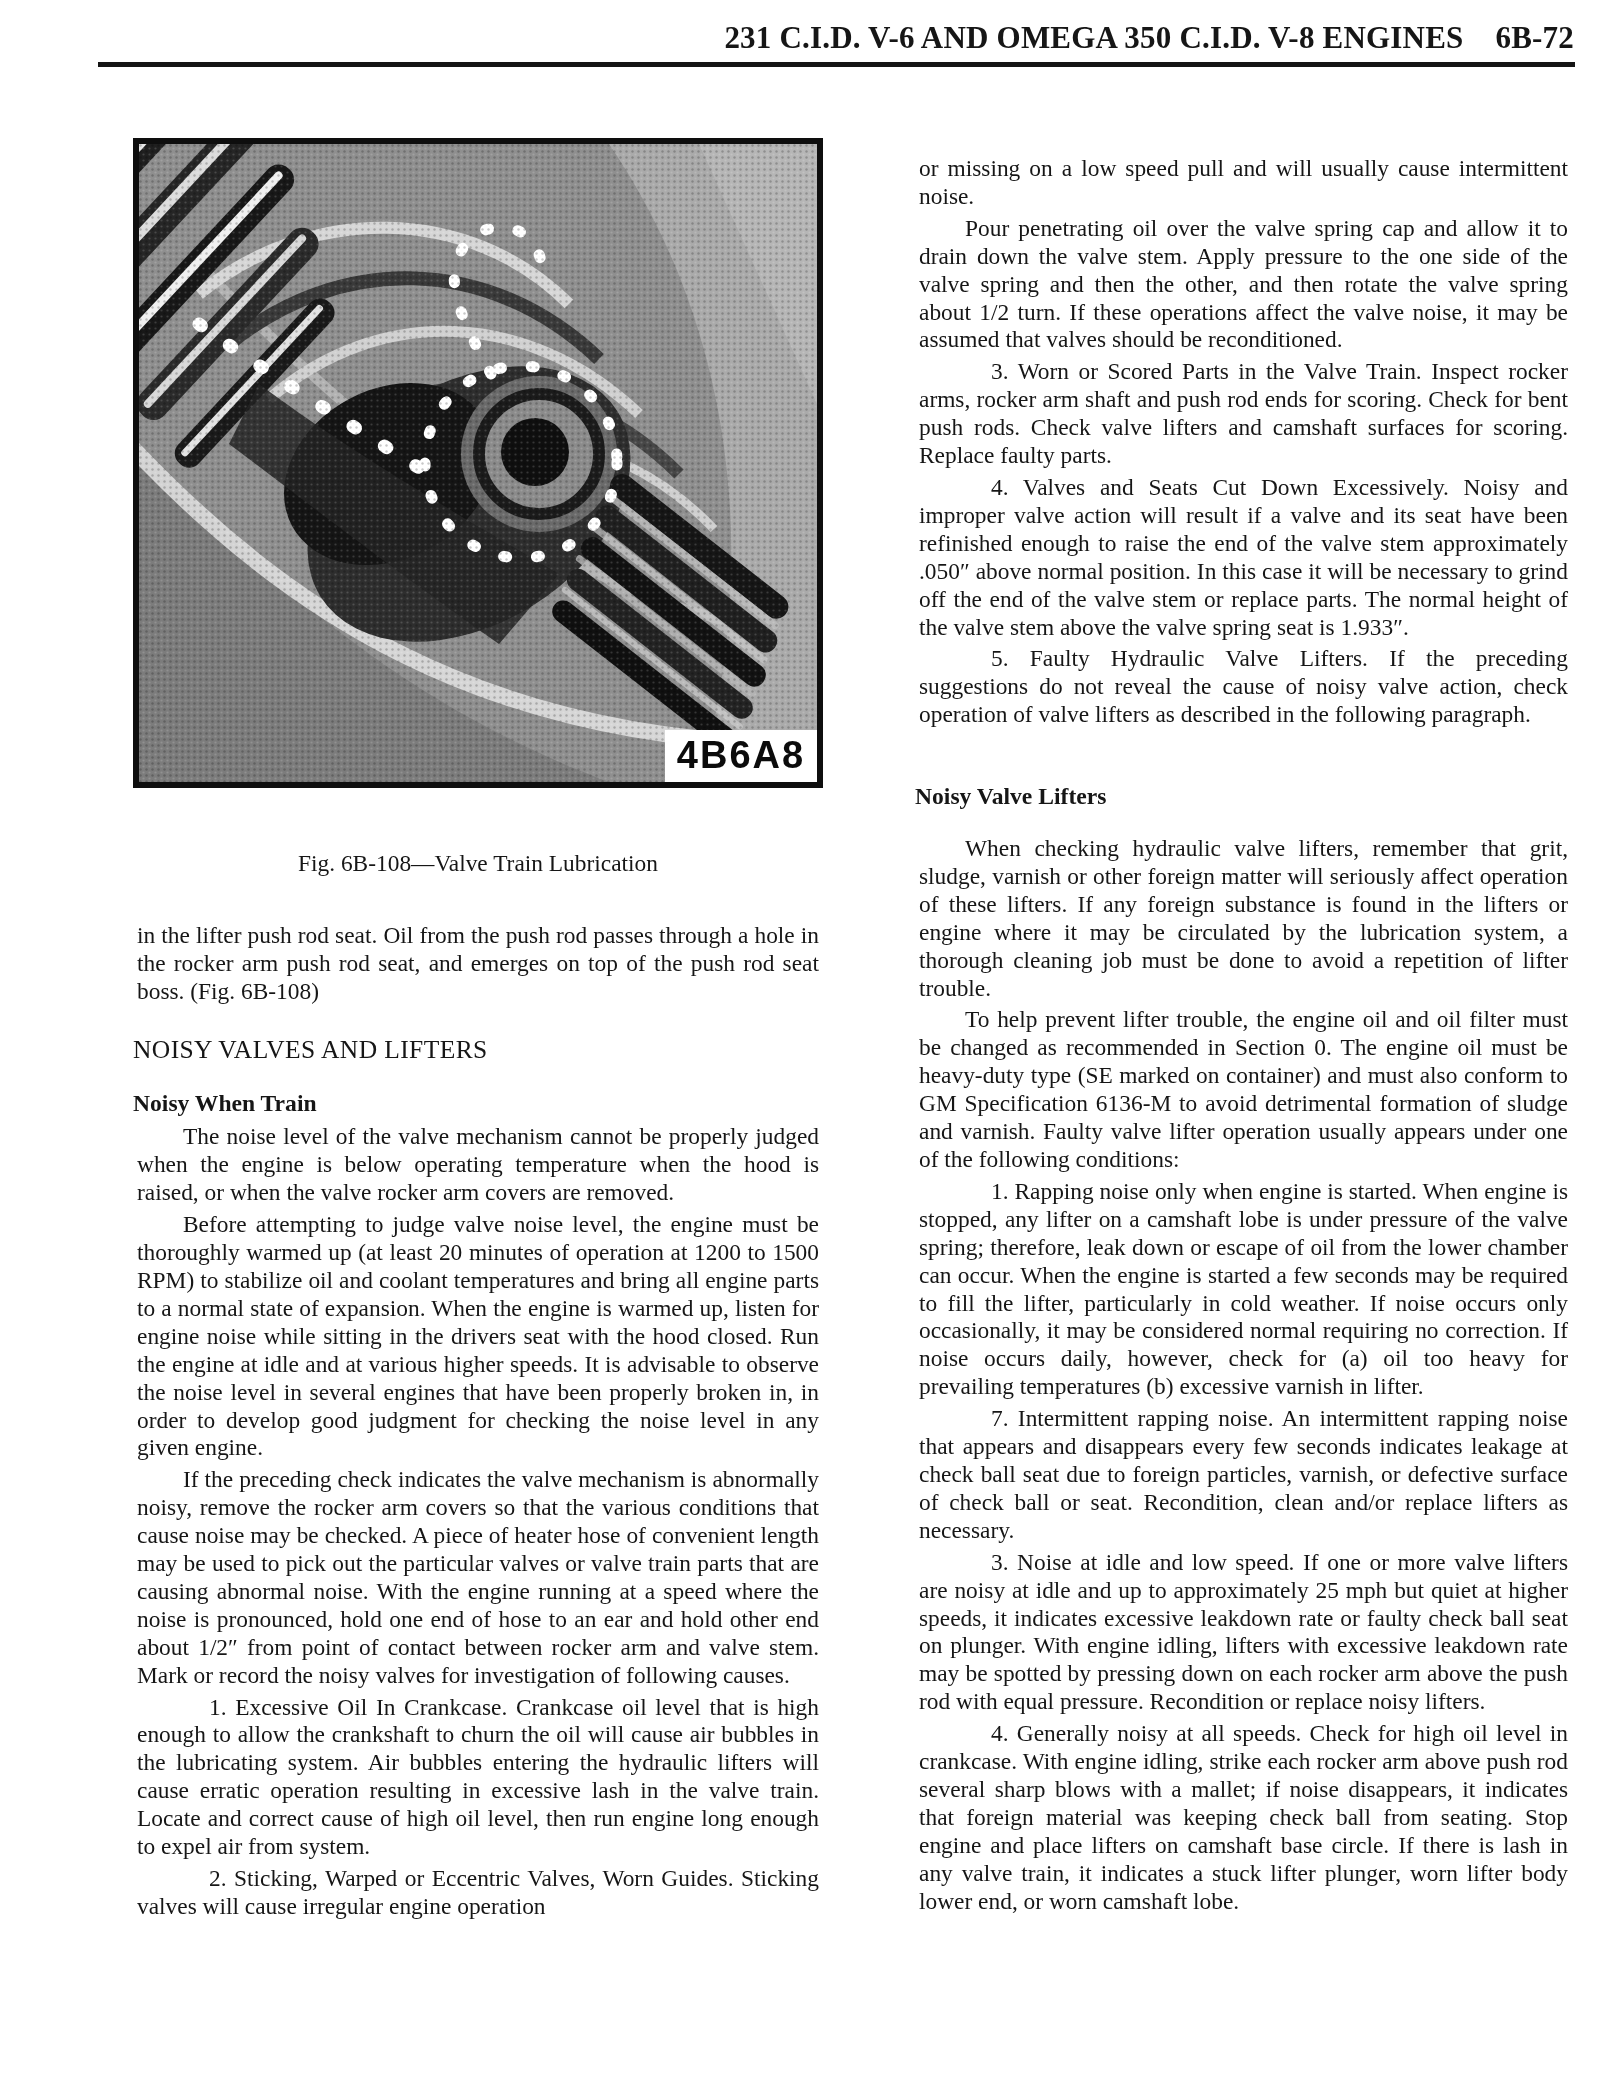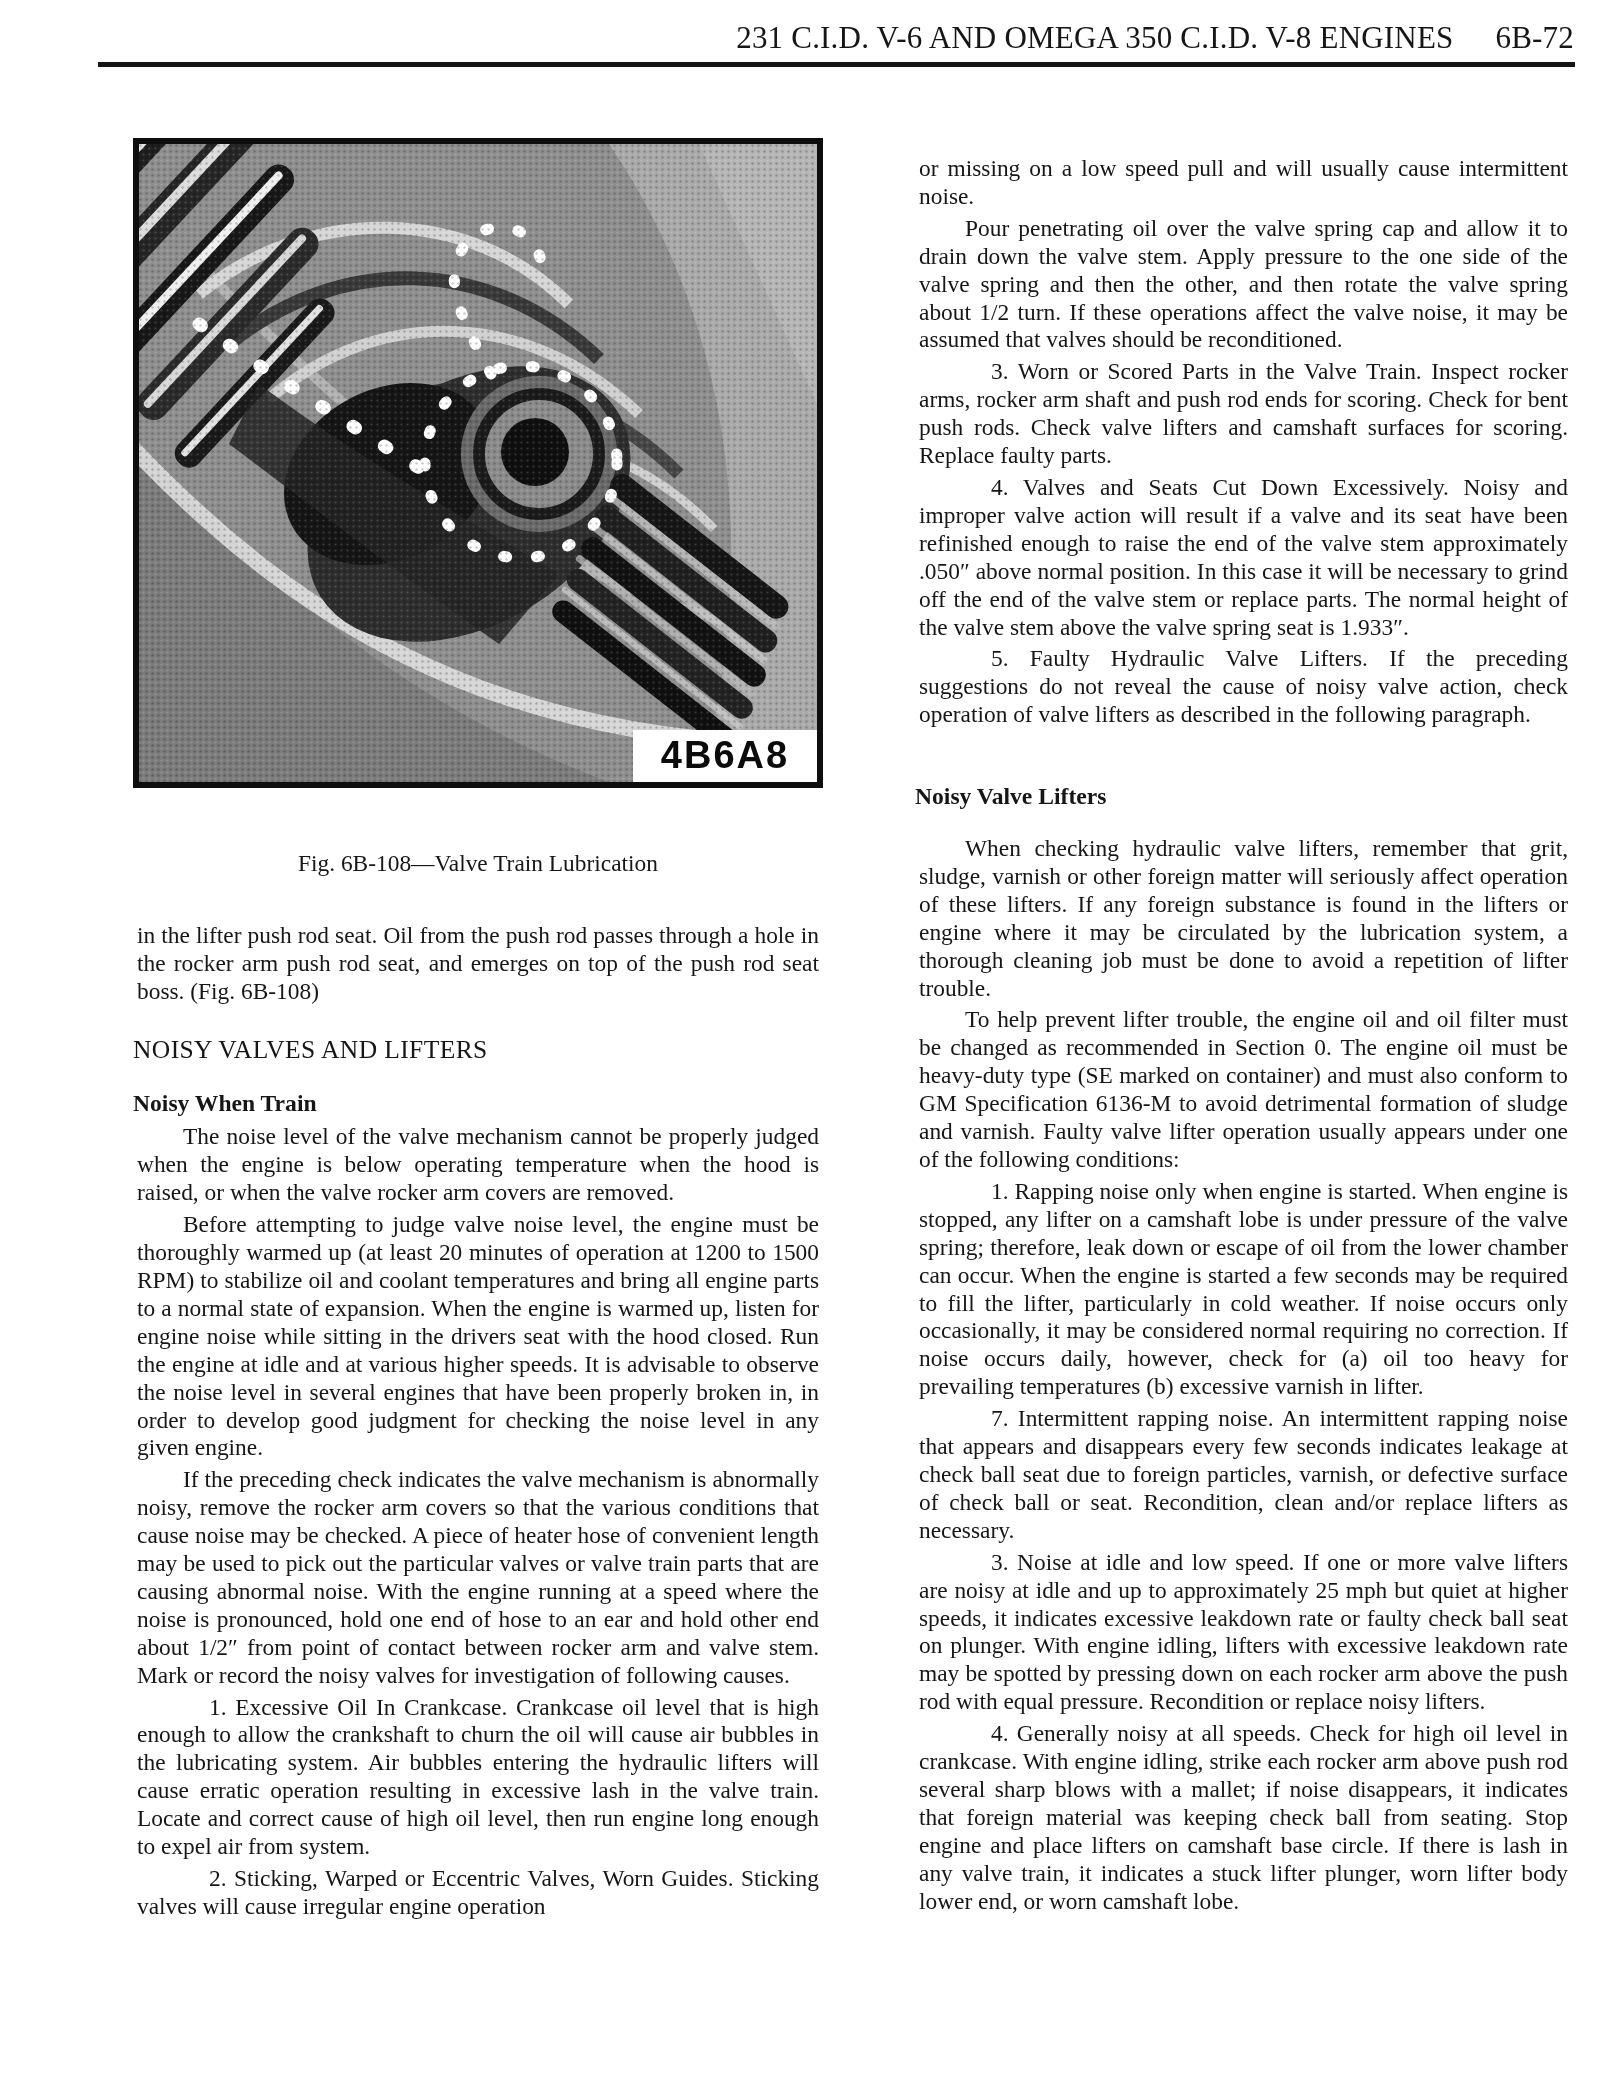--- a/index.html
+++ b/index.html
@@ -1,37 +1,37 @@
 <!DOCTYPE html>
 <html><head>
 <meta charset="utf-8">
 <style>
   html,body{margin:0;padding:0;background:#e8e8e8;}
   .page{
     position:relative;width:1600px;height:2100px;background:#ffffff;
     font-family:"Liberation Serif", serif;color:#161616;overflow:hidden;
   }
   .header{
-    position:absolute;top:20px;right:26px;display:flex;gap:42px;
-    font-weight:normal;font-size:31px;letter-spacing:0.2px;white-space:nowrap;
+    position:absolute;top:20px;right:26px;display:flex;gap:32px;
+    font-weight:bold;font-size:31px;letter-spacing:0.2px;white-space:nowrap;
   }
   .rule{position:absolute;left:98px;top:62px;width:1477px;height:5px;background:#141414;}
   .col{position:absolute;text-align:justify;font-size:23.4px;line-height:27.9px;}
   .left-col{left:133px;top:138px;width:690px;}
   .right-col{left:915px;top:151px;width:657px;}
   p{margin:4px;padding:0;}
   .p-indent{text-indent:46px;}
   .p-num{text-indent:72px;}
   .figure{
     position:relative;width:678px;height:638px;border:6px solid #0e0e0e;
     background:#9a9a9a;box-sizing:content-box;
   }
   .figure svg{display:block;width:678px;height:638px;}
   .fig-label{
-    position:absolute;right:0;bottom:0;width:184px;height:52px;background:#ffffff;
+    position:absolute;right:0;bottom:0;width:152px;height:52px;background:#ffffff;
     display:flex;align-items:center;justify-content:center;
     font-family:"Liberation Sans", sans-serif;font-weight:bold;font-size:38px;
     letter-spacing:2px;color:#0b0b0b;
   }
   .caption{margin-top:62px;text-align:center;font-weight:normal;font-size:23.4px;}
   .after-caption{margin-top:44px;}
   .sec-heading{
     margin-top:30px;font-weight:normal;font-size:25.5px;letter-spacing:0.4px;
     text-align:left;text-indent:0;
   }

